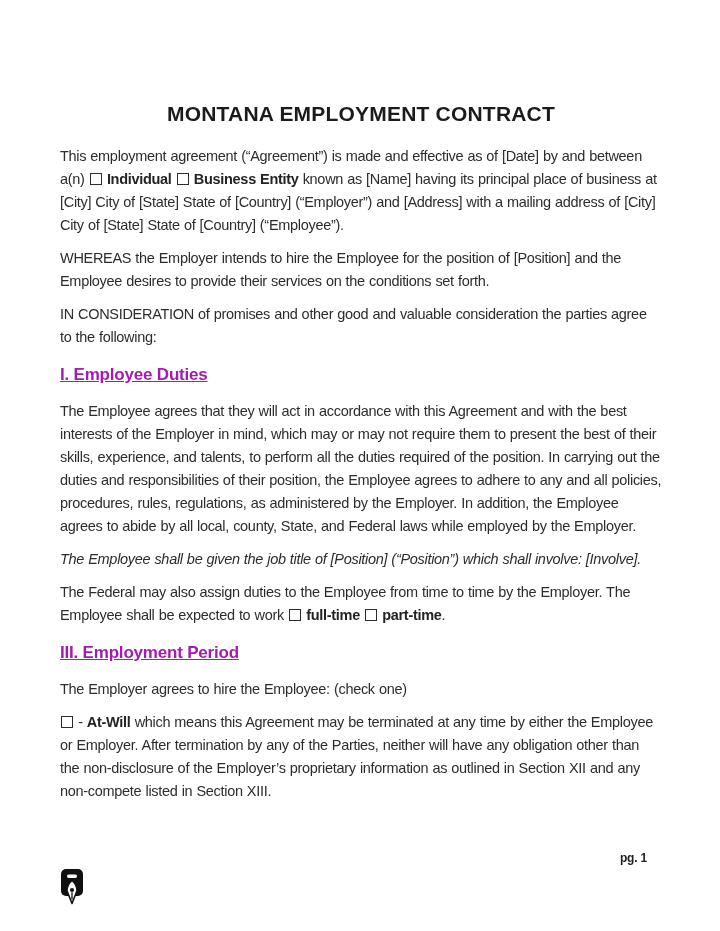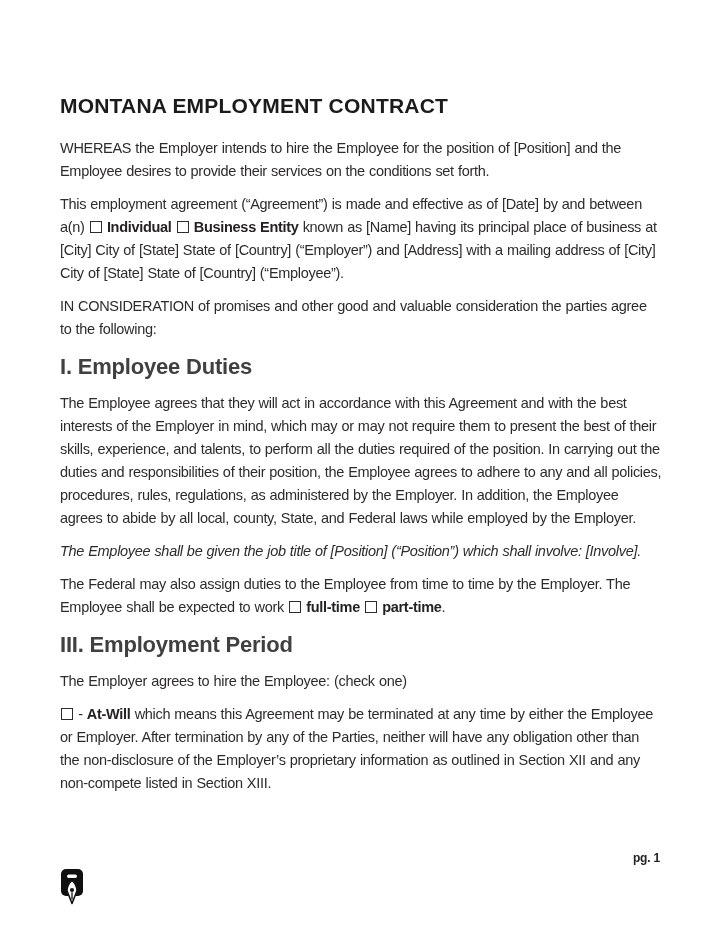--- a/index.html
+++ b/index.html
@@ -13,86 +13,88 @@
     height: 931px;
     margin: 0 auto;
     background: #ffffff;
     box-sizing: border-box;
     padding: 84px 58px 0 60px;
     font-family: "Liberation Sans", "DejaVu Sans", sans-serif;
     color: #2d2c2b;
     overflow: hidden;
   }
   .doc-title {
-    margin: 8px 0 17px 0;
+    margin: 16px 0 17px 0;
     font-size: 21px;
     line-height: 28px;
     font-weight: bold;
+    text-align: center;
     color: #1c1b1b;
     letter-spacing: 0.2px;
   }
   .para {
     margin: 0 0 10px 0;
     font-size: 14.5px;
     line-height: 23px;
     letter-spacing: -0.3px;
     word-spacing: 0.4px;
   }
   .para.oneline { white-space: nowrap; font-style: italic; }
   .sec-heading {
     margin: 14px 0 13px 0;
-    font-size: 22px;
+    font-size: 17px;
     line-height: 24px;
     font-weight: bold;
-    color: #404040;
+    color: #a21caf;
     letter-spacing: -0.2px;
+    text-decoration: underline;
   }
   .sec-heading .suffix { font-weight: normal; }
   strong { font-weight: bold; color: #242322; }
   .cb {
     display: inline-block;
     width: 10px;
     height: 10px;
     border: 1.5px solid #2d2c2b;
     vertical-align: -1px;
     margin: 0 1px;
     background: #ffffff;
   }
   .page-number {
     position: absolute;
     top: 851px;
-    right: 60px;
+    right: 73px;
     font-size: 12px;
     font-weight: bold;
     color: #242322;
     letter-spacing: -0.2px;
   }
   .logo {
     position: absolute;
     top: 869px;
     left: 60px;
     width: 24px;
     height: 38px;
   }
 </style>
 </head>
 <body>
 
 <div class="page">
 
   <h1 class="doc-title">MONTANA EMPLOYMENT CONTRACT</h1>
 
-  <p class="para">WHEREAS the Employer intends to hire the Employee for the position of [Position] and the Employee desires to provide their services on the conditions set forth.</p>
-
   <p class="para"><span>This employment agreement (“Agreement”) is made and effective as of [Date] by and between a(n)</span>
     <span class="cb"></span>
     <strong>Individual</strong>
     <span class="cb"></span>
     <strong>Business Entity</strong>
     <span>known as [Name] having its principal place of business at [City] City of [State] State of [Country] (“Employer”) and [Address] with a mailing address of [City] City of [State] State of [Country] (“Employee”).</span></p>
+
+  <p class="para">WHEREAS the Employer intends to hire the Employee for the position of [Position] and the Employee desires to provide their services on the conditions set forth.</p>
 
   <p class="para">IN CONSIDERATION of promises and other good and valuable consideration the parties agree to the following:</p>
 
   <h2 class="sec-heading">I. Employee Duties</h2>
 
   <p class="para">The Employee agrees that they will act in accordance with this Agreement and with the best interests of the Employer in mind, which may or may not require them to present the best of their skills, experience, and talents, to perform all the duties required of the position. In carrying out the duties and responsibilities of their position, the Employee agrees to adhere to any and all policies, procedures, rules, regulations, as administered by the Employer. In addition, the Employee agrees to abide by all local, county, State, and Federal laws while employed by the Employer.</p>
 
 
   <p class="para oneline">The Employee shall be given the job title of [Position] (“Position”) which shall involve: [Involve].</p>
 

